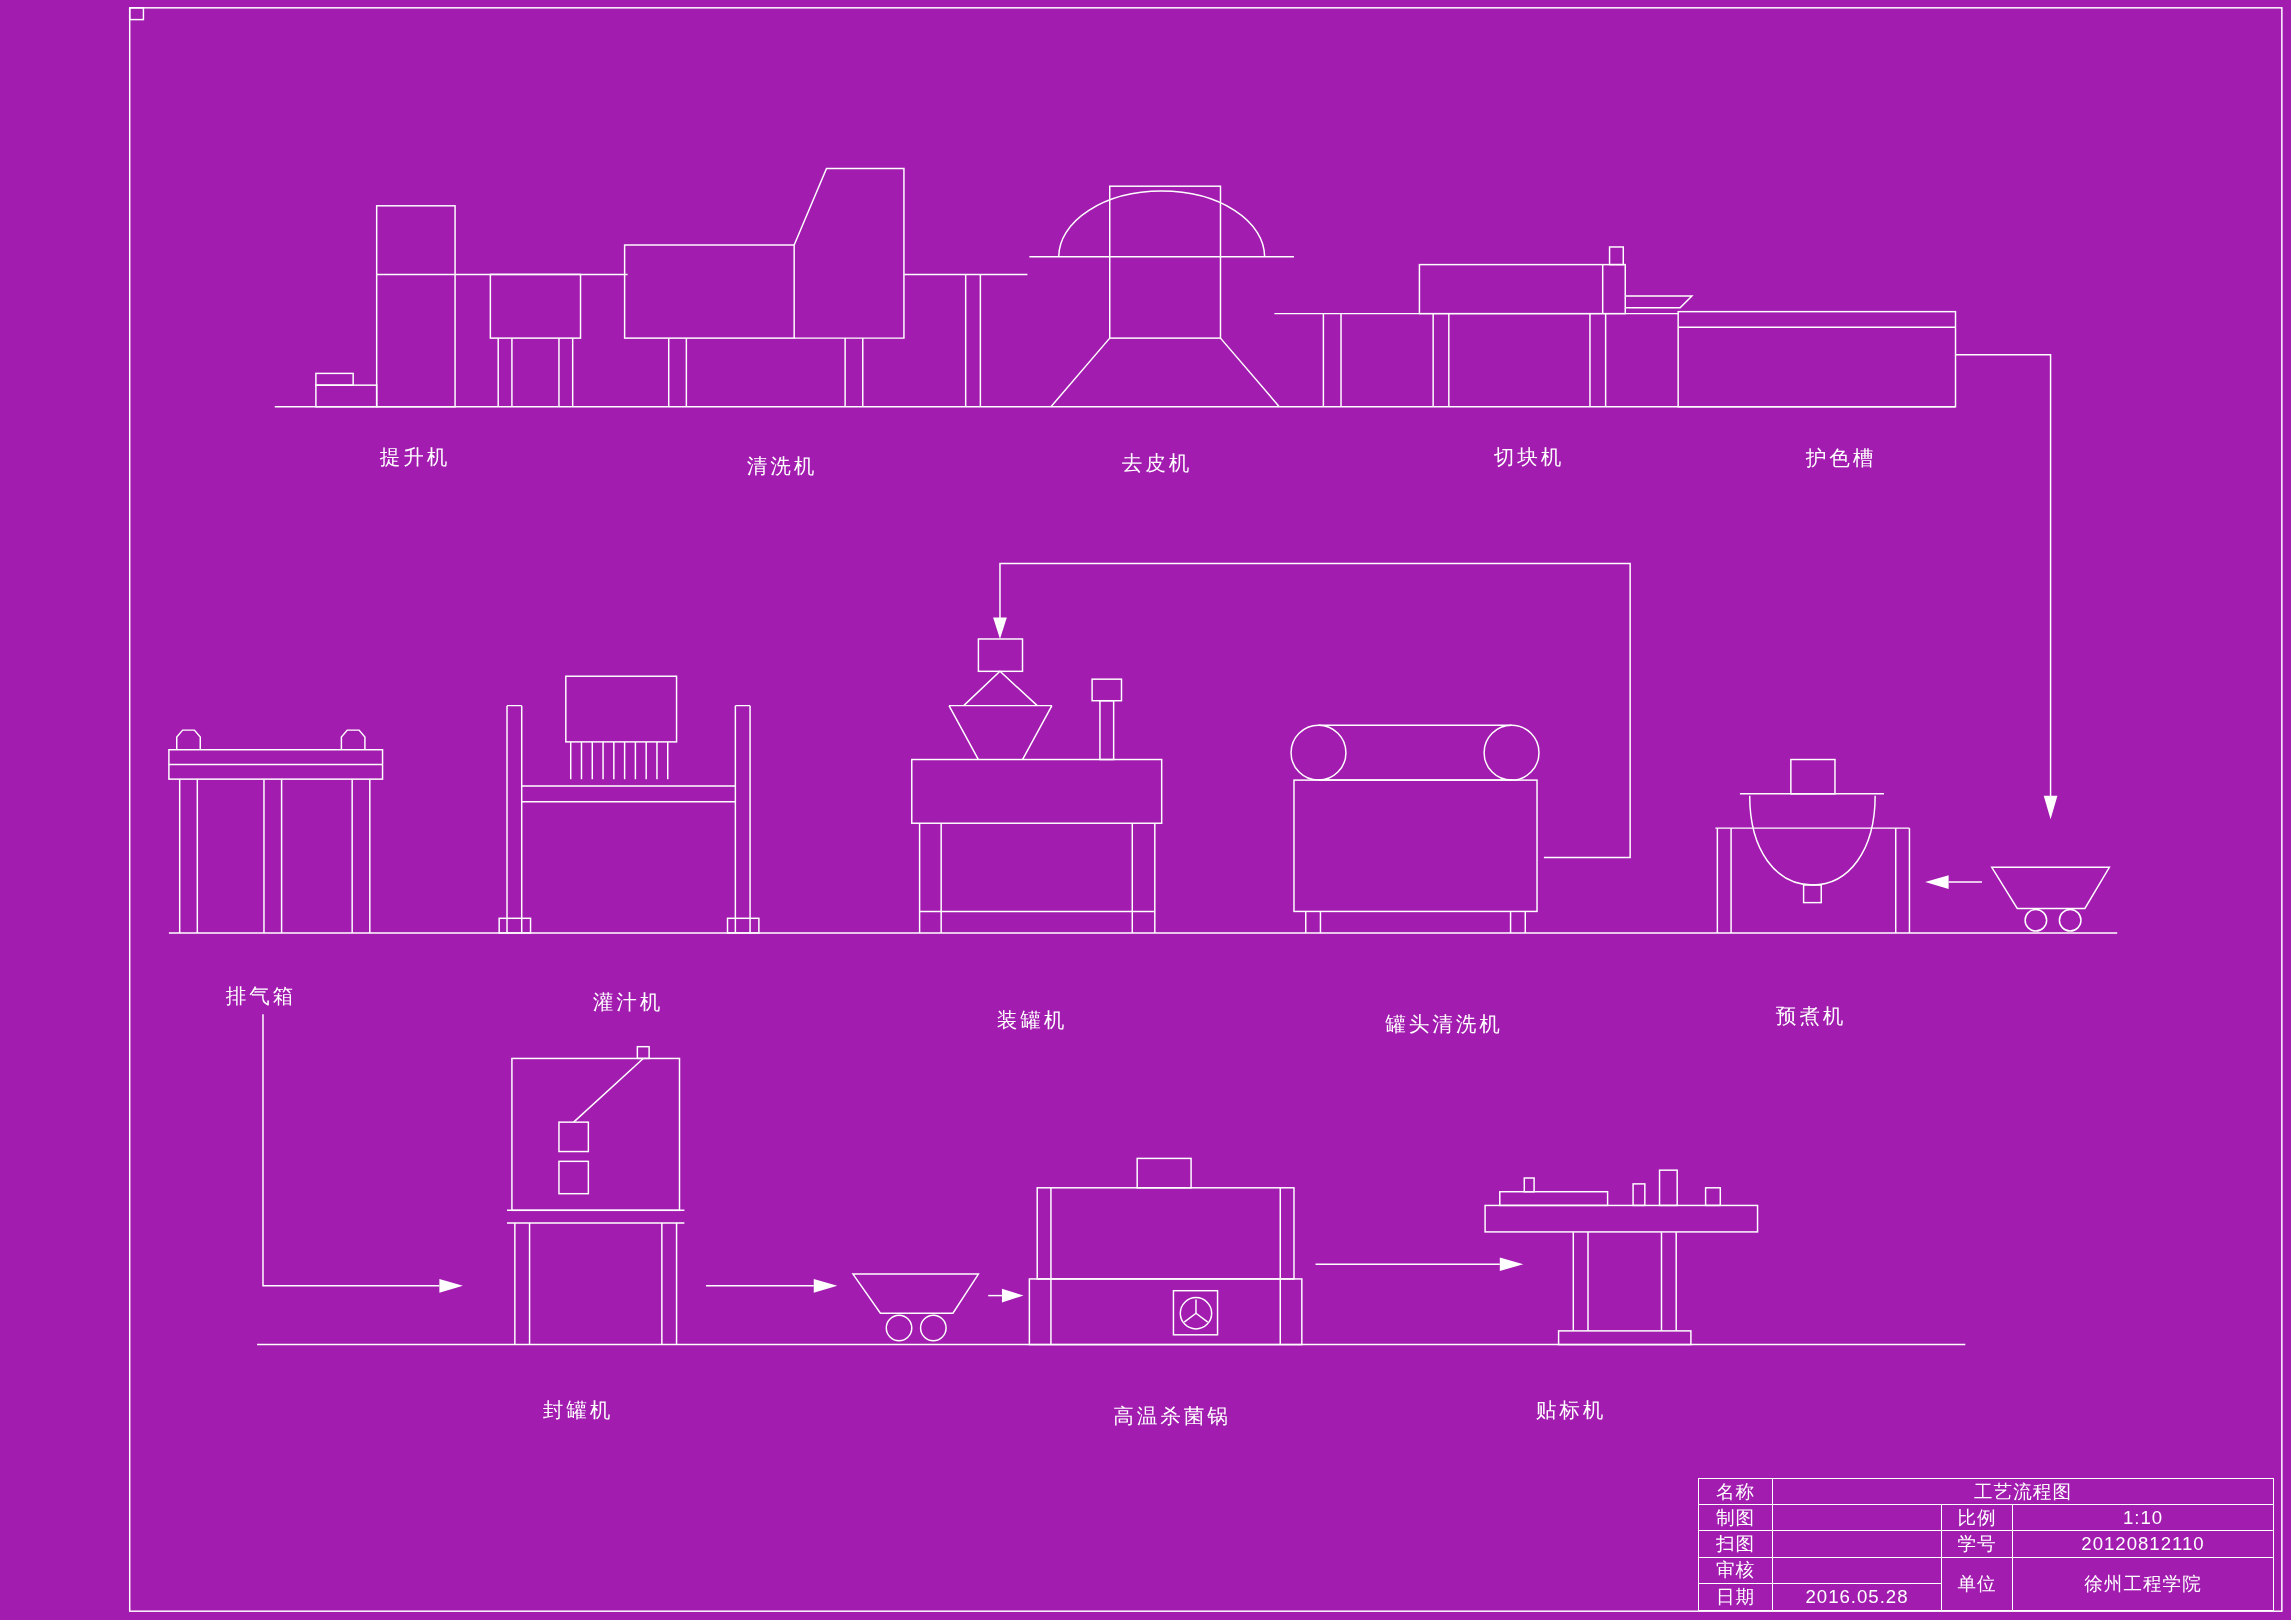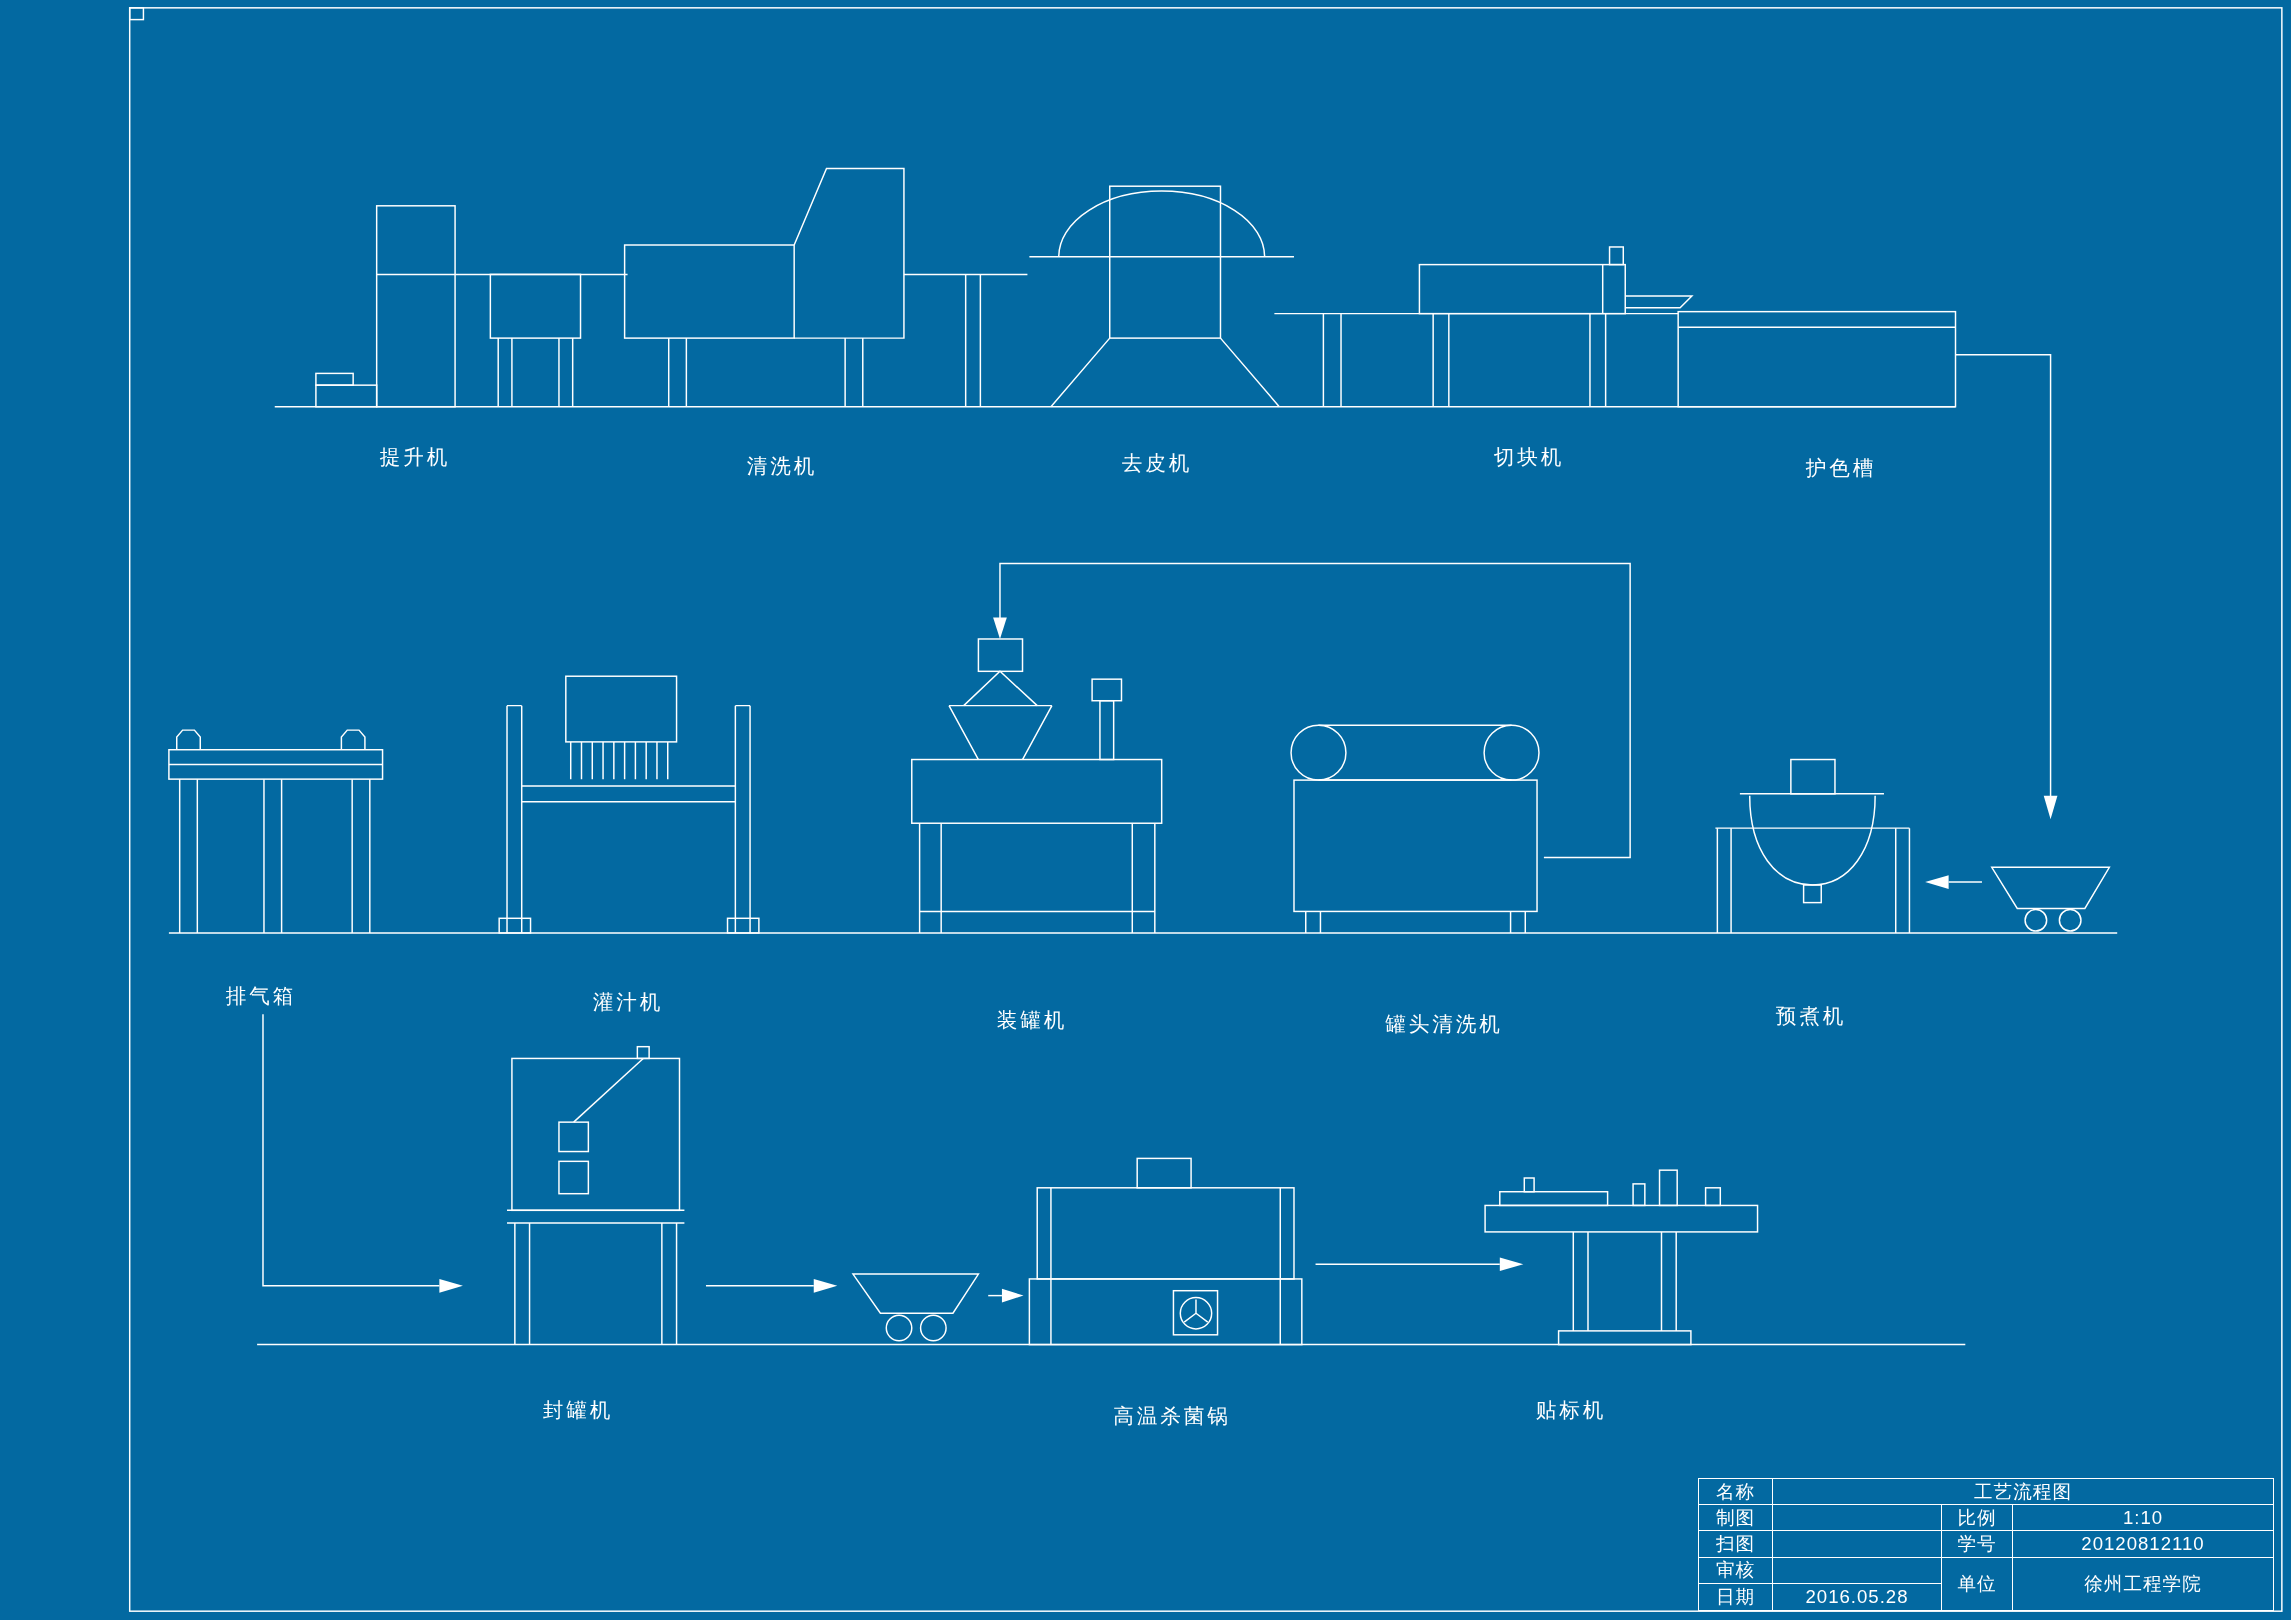--- a/index.html
+++ b/index.html
@@ -40,21 +40,21 @@
     display:flex; align-items:center; justify-content:center;
     white-space:nowrap;
     overflow:hidden;
   }
   .tb .nr { border-right:none; }
   .tb .nb { border-bottom:none; }
 </style>
 </head>
 <body style="background: rgb(0, 0, 0);">
 
-<div id="canvas" style="background: #0369a1;">
+<div id="canvas" style="background: #a21caf;">
 
   <svg width="2292" height="1620" viewBox="0 0 2338 1653" fill="none" stroke="#ffffff" stroke-width="1.5">
 
     <g>
       <rect x="132" y="8" width="2196" height="1636"></rect>
       <rect x="132" y="8" width="14" height="12"></rect>
     </g>
 
     <g>
       <path d="M280,415 H1995 M172,952 H2160 M262,1372 H2005"></path>
@@ -219,21 +219,21 @@
       <rect x="1740" y="1212" width="15" height="18"></rect>
       <path d="M1605,1257 V1358 M1620,1257 V1358 M1695,1257 V1358 M1710,1257 V1358"></path>
       <rect x="1590" y="1358" width="135" height="14"></rect>
     </g>
   </svg>
 
   <div class="lbl" style="left:415px; top:443px">提升机</div>
   <div class="lbl" style="left:782px; top:452px">清洗机</div>
   <div class="lbl" style="left:1157px; top:449px">去皮机</div>
   <div class="lbl" style="left:1529px; top:443px">切块机</div>
-  <div class="lbl" style="left:1841px; top:454px">护色槽</div>
+  <div class="lbl" style="left:1841px; top:444px">护色槽</div>
 
   <div class="lbl" style="left:261px; top:982px">排气箱</div>
   <div class="lbl" style="left:628px; top:988px">灌汁机</div>
   <div class="lbl" style="left:1032px; top:1006px">装罐机</div>
   <div class="lbl" style="left:1444px; top:1010px">罐头清洗机</div>
   <div class="lbl" style="left:1811px; top:1002px">预煮机</div>
 
   <div class="lbl" style="left:578px; top:1396px">封罐机</div>
   <div class="lbl" style="left:1172px; top:1402px">高温杀菌锅</div>
   <div class="lbl" style="left:1571px; top:1396px">贴标机</div>

